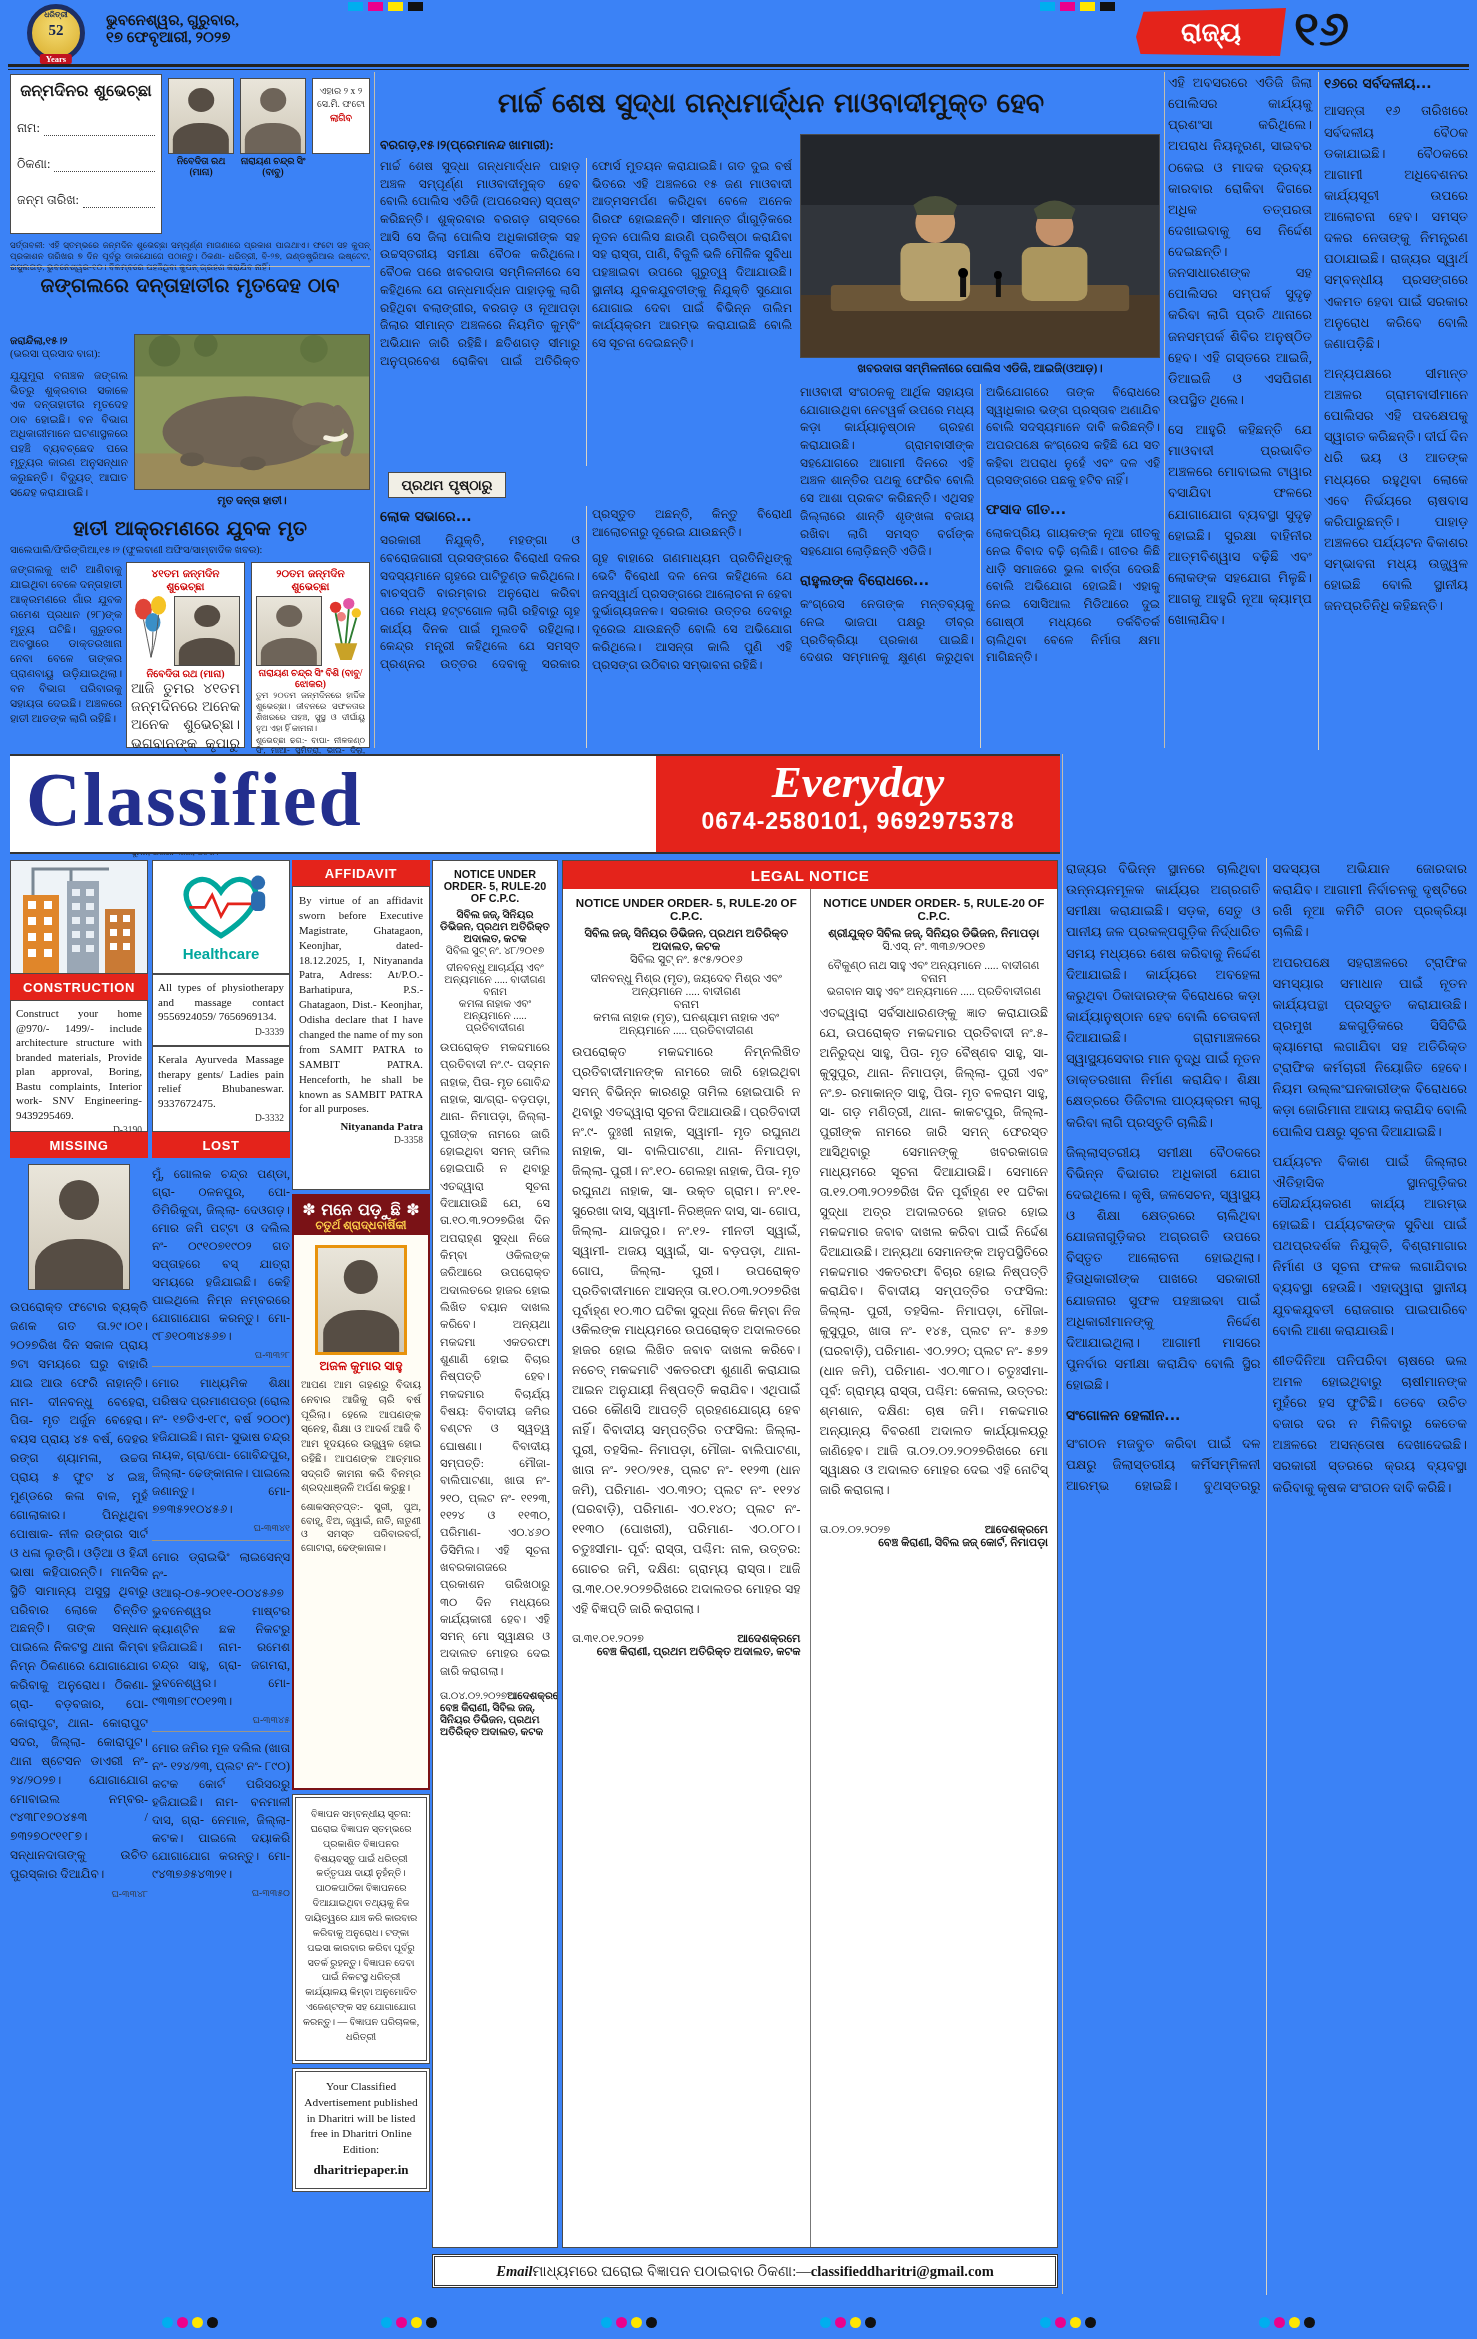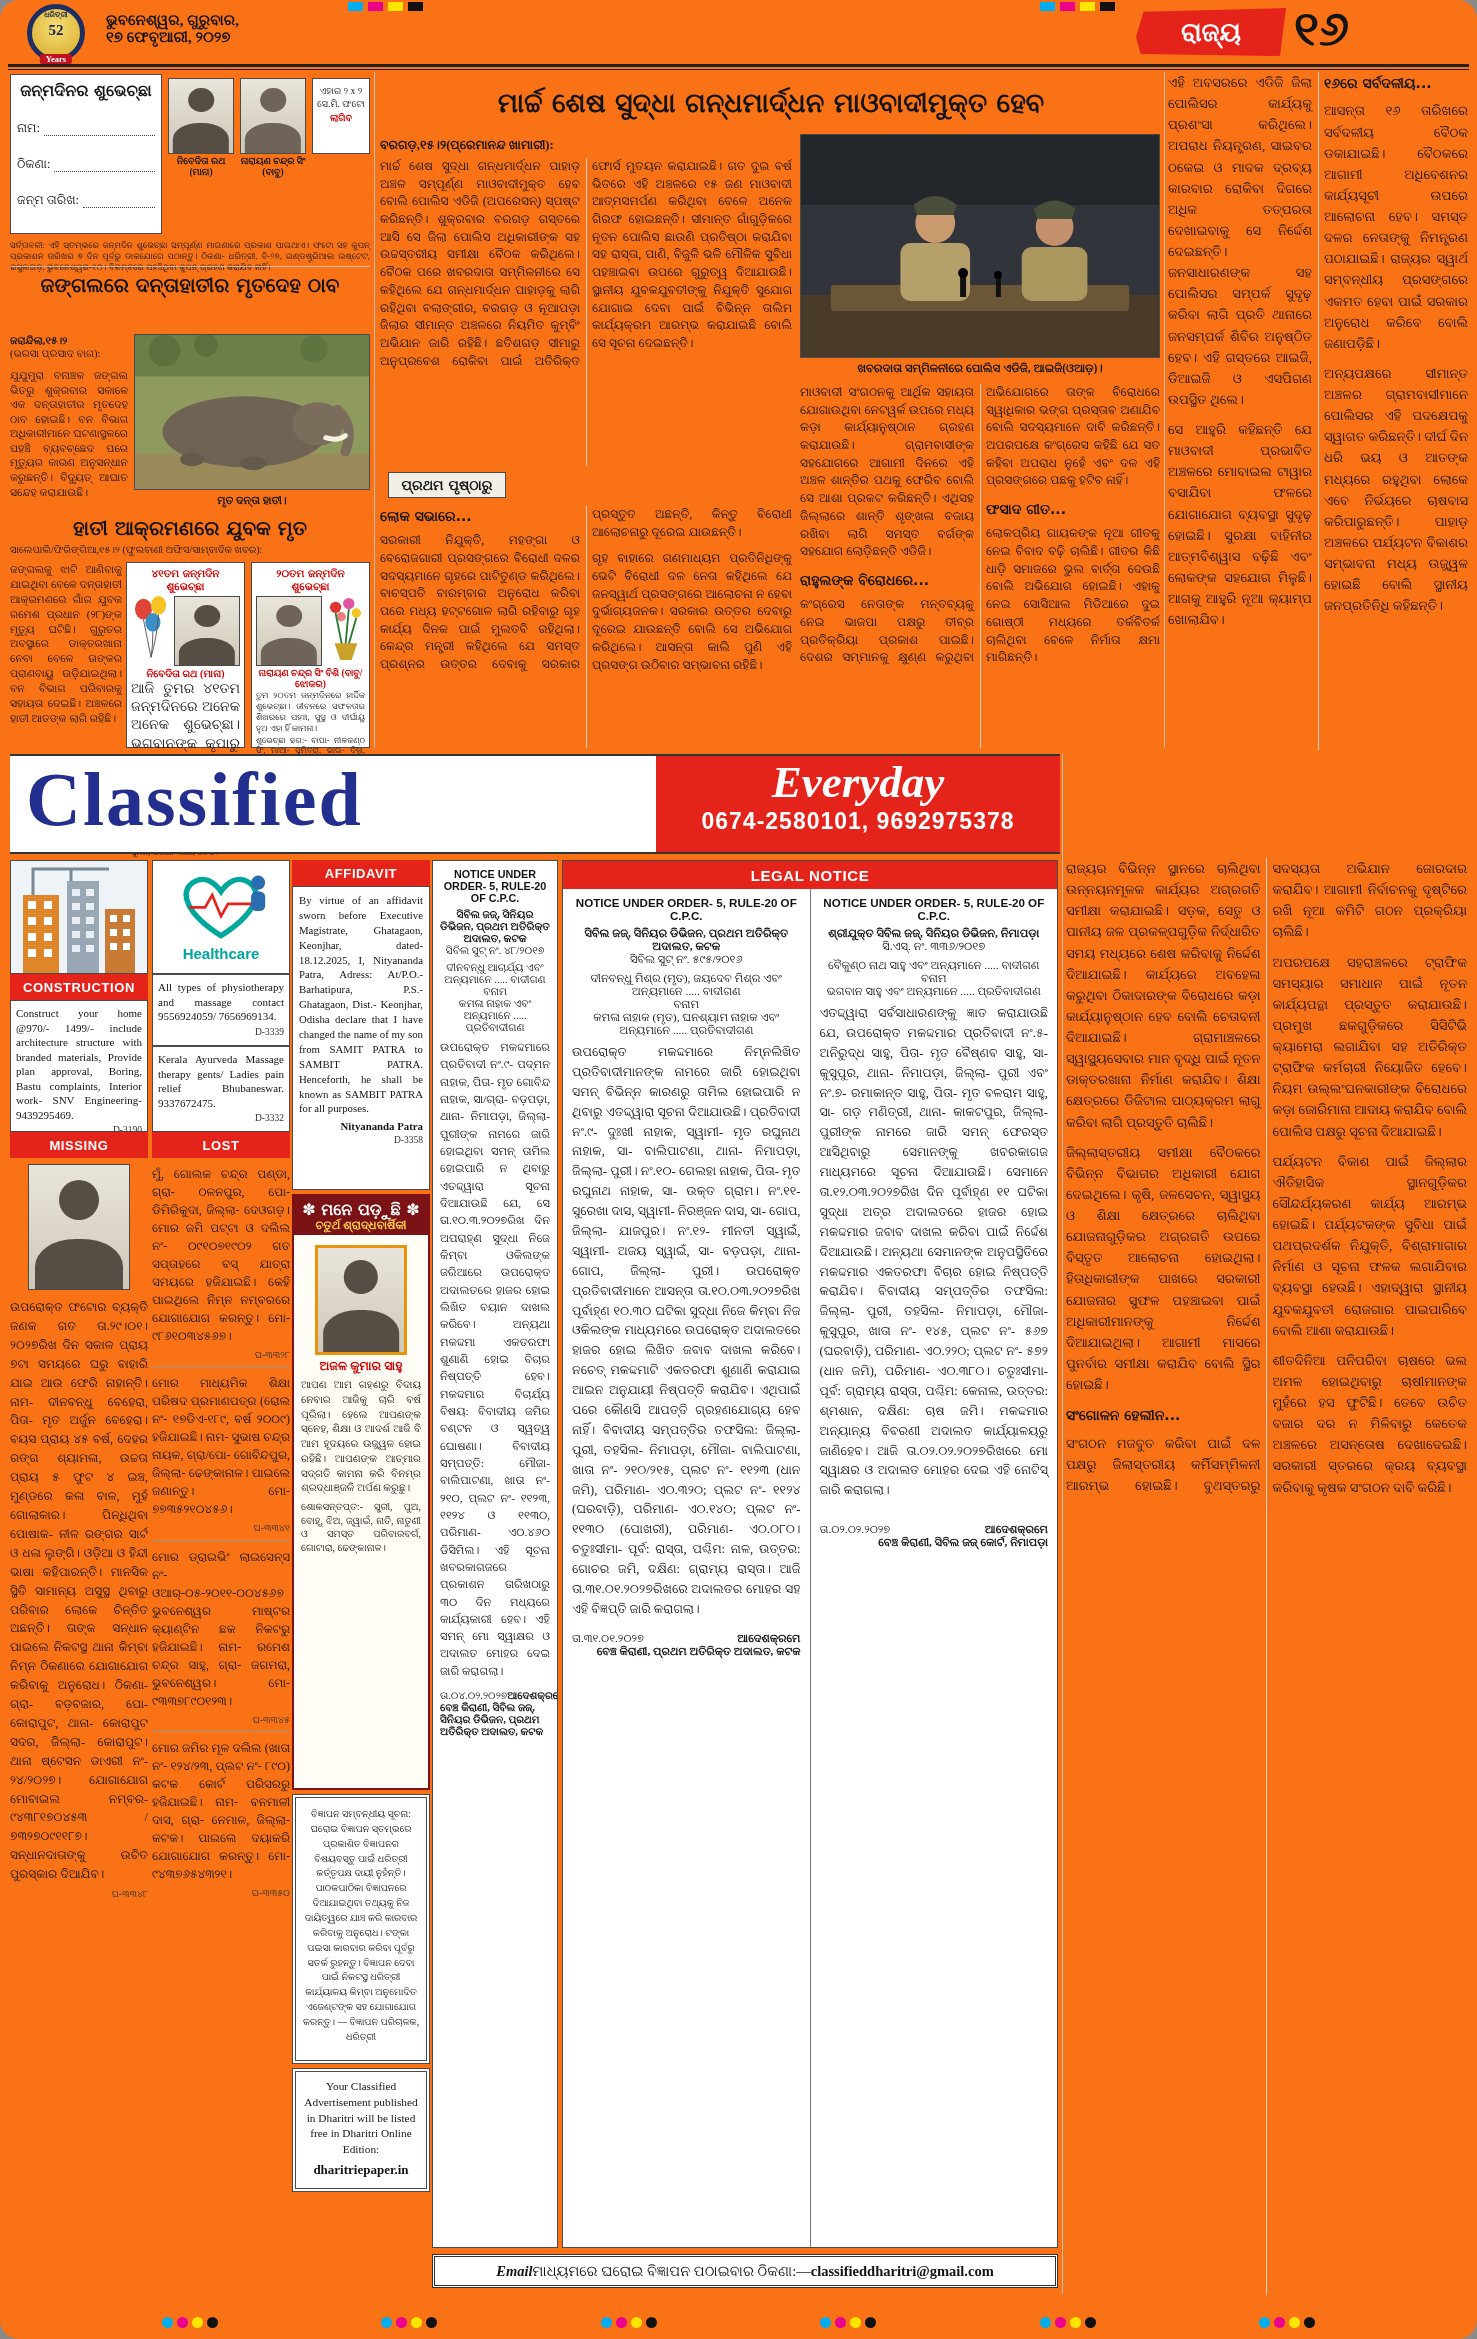--- a/index.html
+++ b/index.html
@@ -1,17 +1,17 @@
 <!DOCTYPE html>
 <html><head>
 <meta charset="utf-8">
 <style>
   *{box-sizing:border-box;}
   body{margin:0;background:#8a8a8a;}
-  #page{position:relative;width:1477px;height:2339px;margin:0 auto;background:#f97316;color:#141414;font-family:"Liberation Serif",serif;overflow:hidden;border-radius:19px;}
+  #page{position:relative;width:1477px;height:2339px;margin:0 auto;background:#3b82f6;color:#141414;font-family:"Liberation Serif",serif;overflow:hidden;}
   .abs{position:absolute;}
   .flex{display:flex;}
   .b{font-weight:bold;}
   .ctr{text-align:center;}
   .jt{text-align:justify;}
   .clip{overflow:hidden;}
   .sans{font-family:"Liberation Sans",sans-serif;}
   .dv{font-family:"DejaVu Sans",sans-serif;}
   .c2{column-count:2;column-gap:12px;column-rule:1px solid #d8d3c6;}
   .bt{font-size:12.2px;line-height:1.45;}

